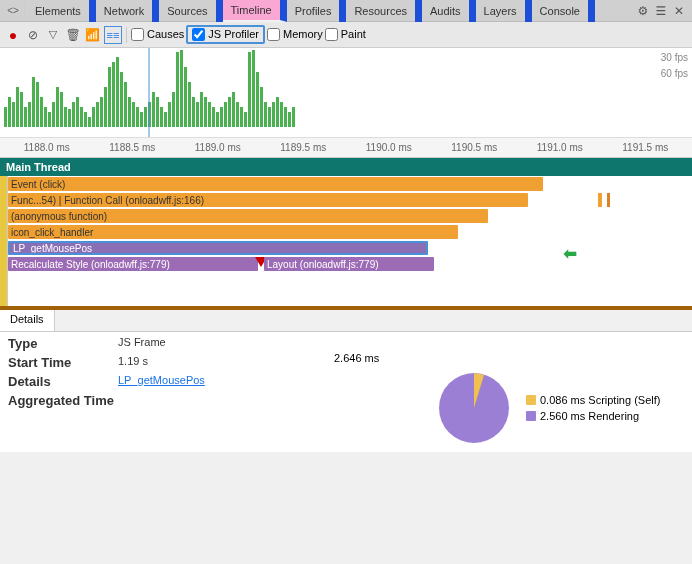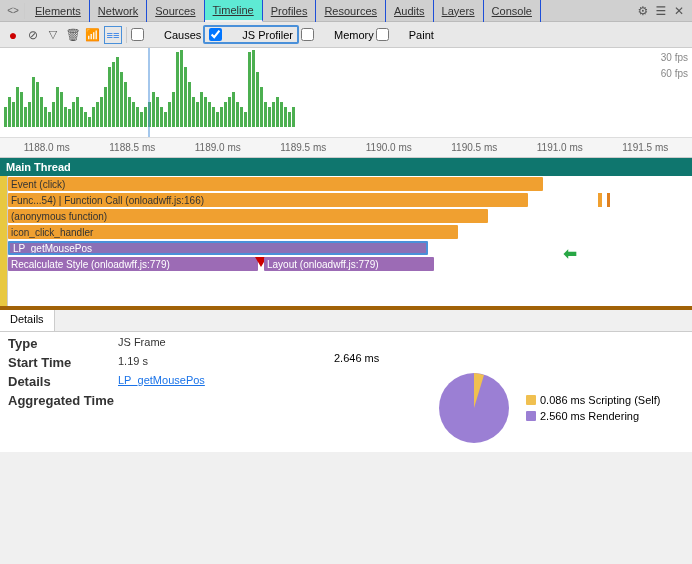--- a/index.html
+++ b/index.html
@@ -22,40 +22,39 @@
       align-items: center;
       height: 22px;
       padding: 0 4px;
       gap: 0;
     }
     .tab-item {
       padding: 2px 8px;
       font-size: 11px;
       cursor: pointer;
       color: #333;
-      border-right: 1px solid #1d4ed8;
+      border-right: 7px solid #1d4ed8;
       height: 22px;
       display: flex;
       align-items: center;
-      text-decoration: underline;
     }
     .tab-item.active {
-      background: #5eead4;
+      background: #f9a8d4;
       border-bottom: 2px solid #f0f0f0;
       font-weight: 500;
     }
     .toolbar-icon {
       width: 18px; height: 18px;
       display: flex; align-items: center; justify-content: center;
       cursor: pointer; font-size: 12px; color: #555;
     }
     .toolbar-icon.active { color: #1a73e8; }
     .toolbar-separator { width: 1px; height: 16px; background: #ccc; margin: 0 2px; }
     .checkbox-label {
-      display: flex; align-items: center; gap: 20px; font-size: 11px; cursor: pointer;
+      display: flex; gap: 3px; font-size: 11px; cursor: pointer;
     }
     .checkbox-label input { margin: 0; }
     .js-profiler-box {
       border: 2px solid #4a90d9;
       border-radius: 2px;
       padding: 1px 4px;
       display: flex; align-items: center; gap: 2px;
     }
 
     

